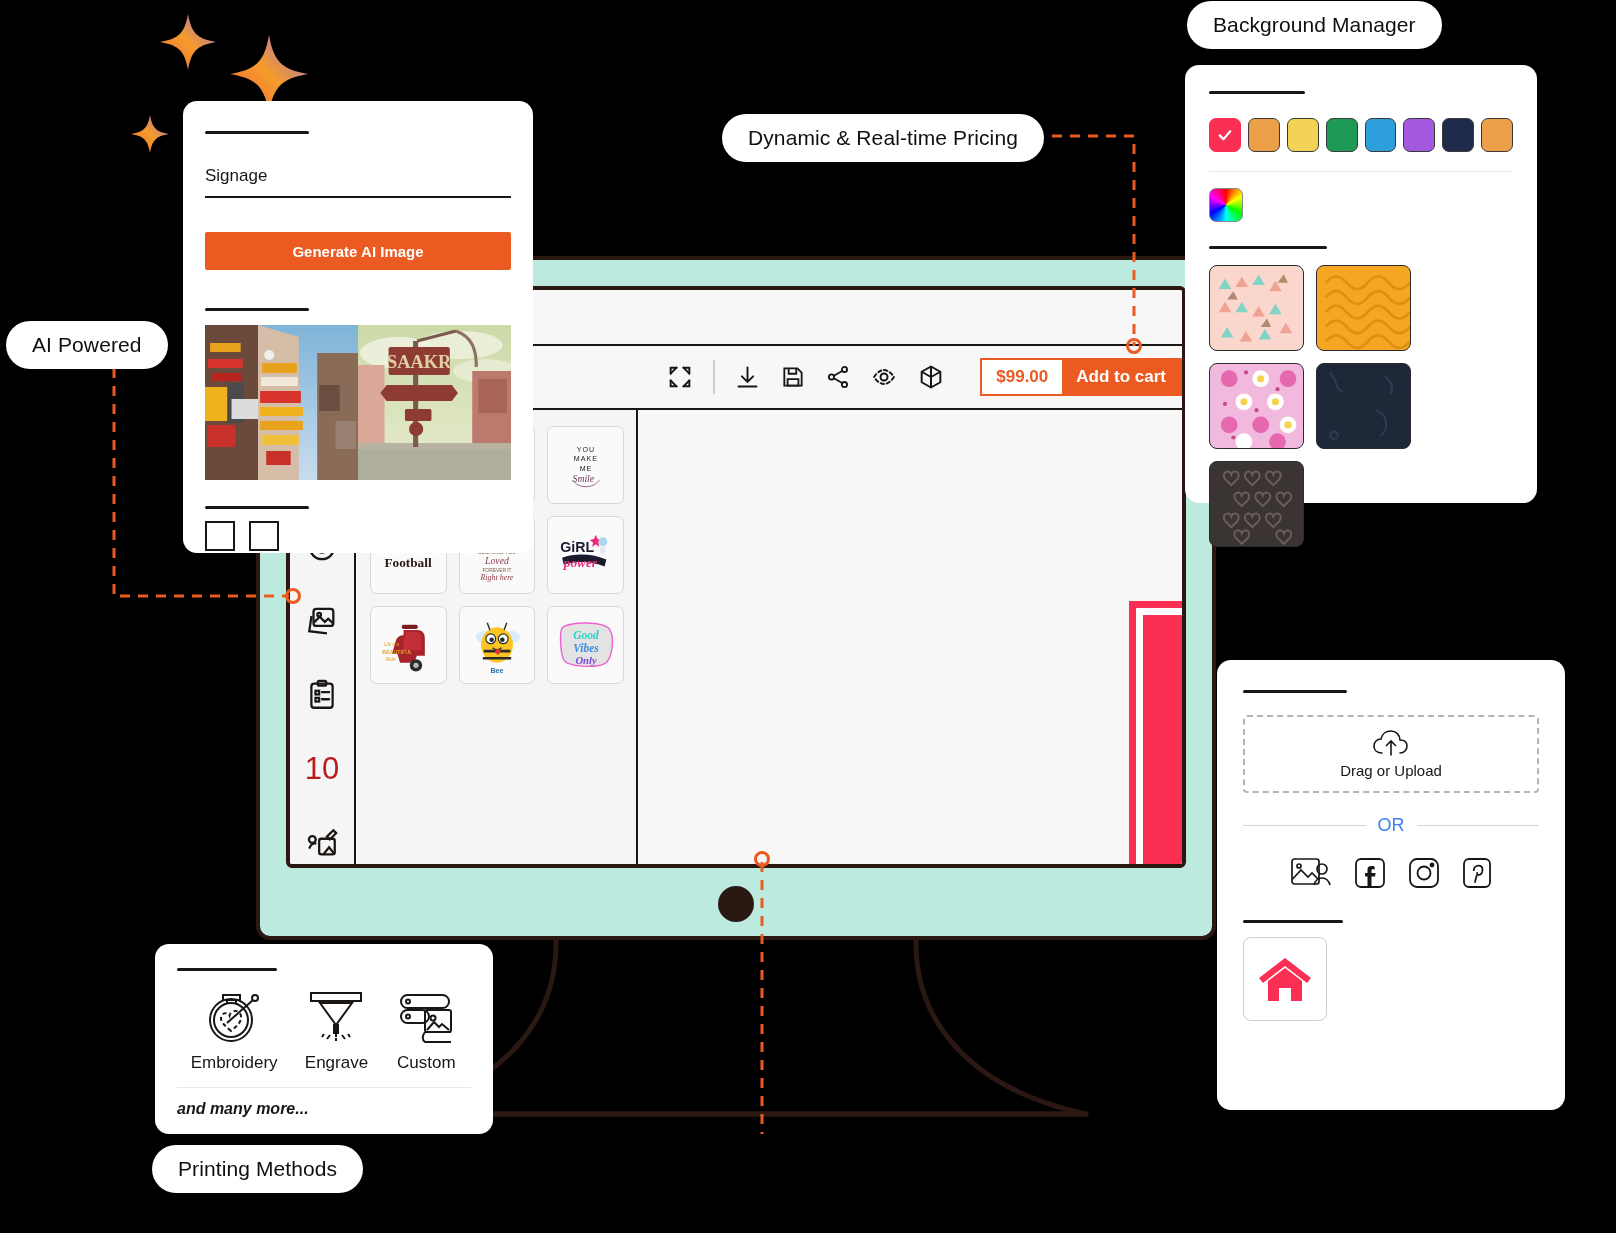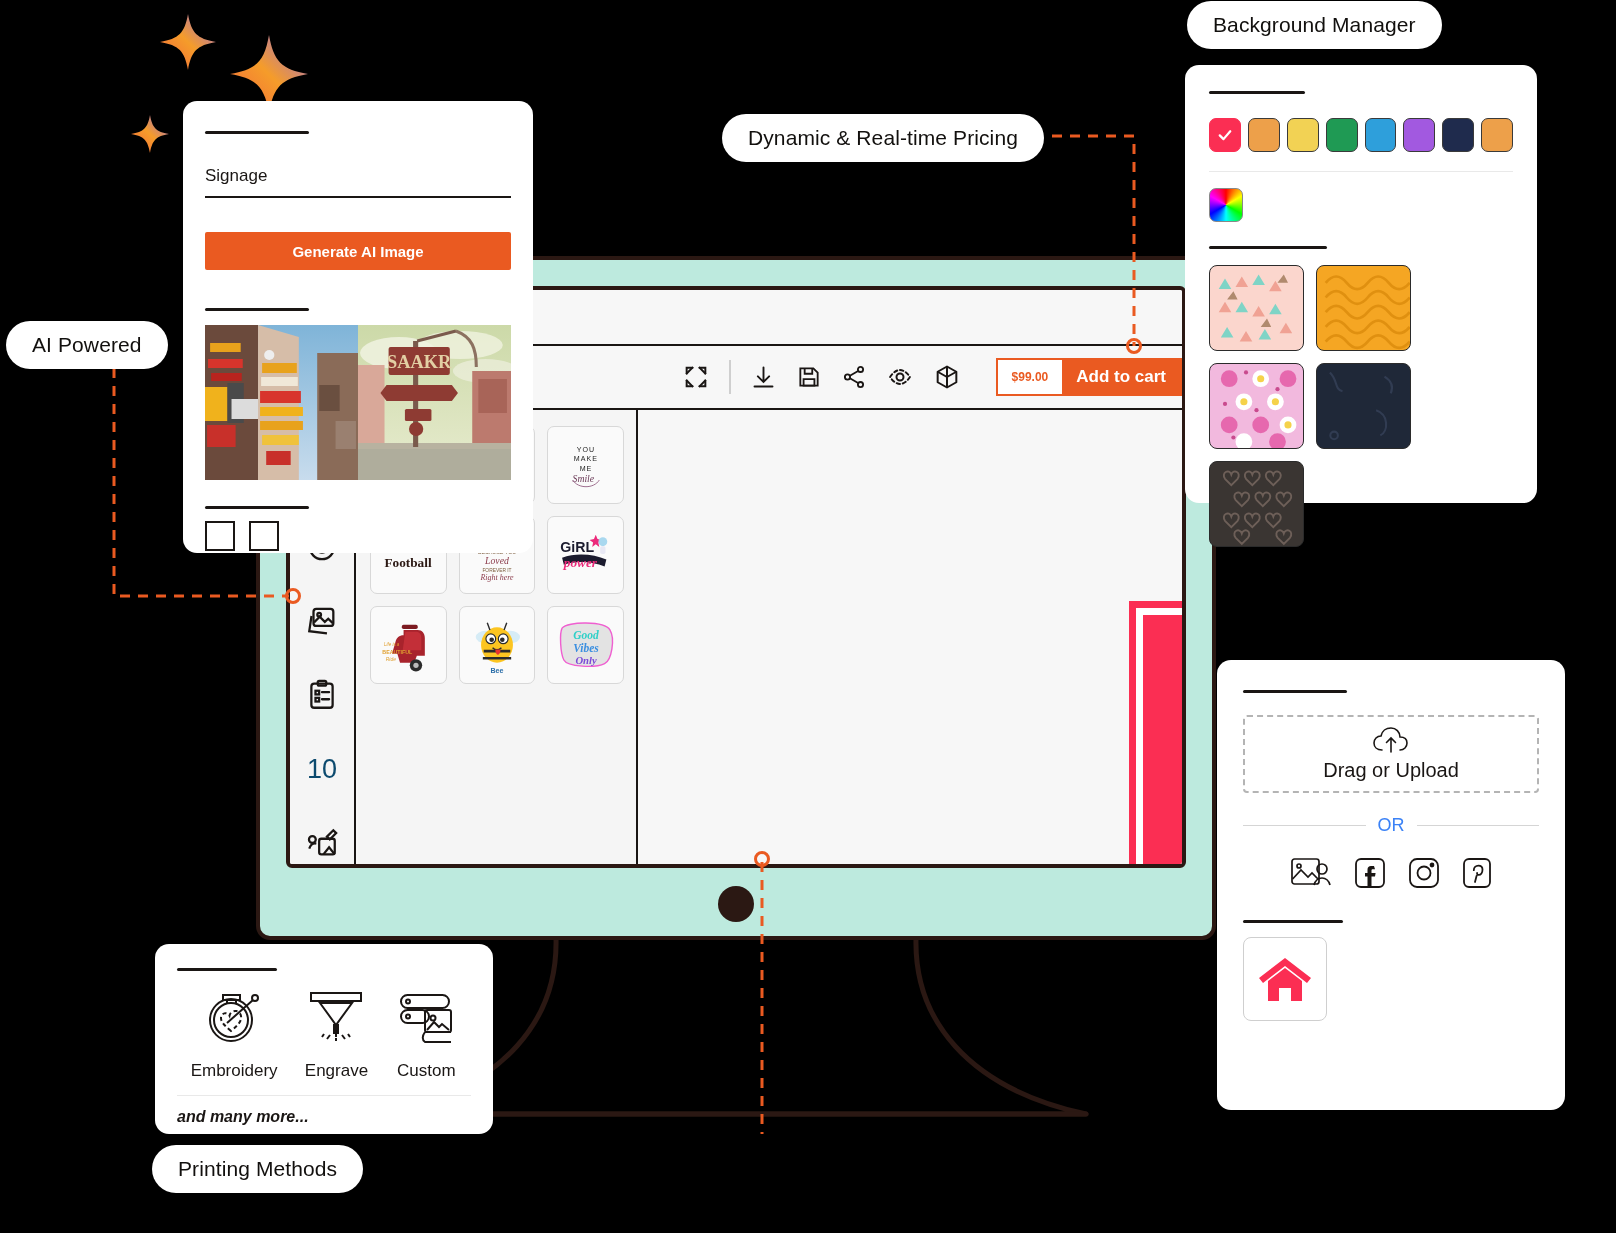--- a/index.html
+++ b/index.html
@@ -65,31 +65,31 @@
   
   .topbar { position: absolute; left: 0; right: 0; top: 0; height: 56px; border-bottom: 2px solid #1a1614; background: #f7f7f7; }
   .toolbar { position: absolute; left: 0; right: 0; top: 56px; height: 64px; border-bottom: 2px solid #1a1614; background: #f7f7f7; display: flex; align-items: center; }
   .tb-box { width: 98px; height: 36px; border: 2px solid #1a1614; background: #fff; }
   .tb-icons { display: flex; align-items: center; gap: 19px; margin-left: auto; }
   .tb-div { width: 2px; height: 34px; background: #cfcfcf; }
   .price-pill {
     display: flex; align-items: stretch; height: 38px;
     border: 2px solid #ea5a21; margin-left: 16px; margin-right: 0;
   }
-  .price-val { background: #fff; color: #ea5a21; font-weight: 700; font-size: 12px;
+  .price-val { background: #fff; color: #ea5a21; font-weight: 700; font-size: 17px;
                display: flex; align-items: center; padding: 0 14px; }
   .price-add { background: #ea5a21; color: #fff; font-weight: 700; font-size: 17px;
                display: flex; align-items: center; padding: 0 14px; }
 
   .railbar { position: absolute; left: 0; top: 120px; bottom: 0; width: 66px; background: #f5f5f5; border-right: 2px solid #1a1614;
              display: flex; flex-direction: column; align-items: center; padding-top: 44px; gap: 36px; }
   .rail-item { position: relative; width: 38px; height: 38px; display: flex; align-items: center; justify-content: center; }
   .ai-badge { position: absolute; right: -10px; top: -8px; width: 26px; height: 26px; border-radius: 50%;
               background: #f79009; color: #fff; font-size: 11px; font-weight: 700; display: flex; align-items: center; justify-content: center; }
-  .rail-num { font-size: 27px; color: #0c4a6e; }
+  .rail-num { font-size: 31px; color: #b91c1c; }
 
   .stickers { position: absolute; left: 68px; top: 120px; bottom: 0; width: 280px; background: #f5f5f5;
               border-right: 2px solid #1a1614; padding: 16px 12px; display: grid;
               grid-template-columns: repeat(3, 1fr); grid-auto-rows: 78px; gap: 12px; align-content: start; }
   .sticker { background: #fafafa; border: 1.5px solid #d8d8d8; border-radius: 7px; display: flex;
              align-items: center; justify-content: center; overflow: hidden; }
   .canvas-area { position: absolute; left: 350px; top: 120px; right: 0; bottom: 0; background: #f7f7f7; }
 
   
   #poster { position: absolute; left: 496px; top: 198px; width: 380px; height: 360px; background: #fb2e53;
@@ -112,30 +112,30 @@
 
   
   #bg-card { left: 1185px; top: 65px; width: 352px; height: 438px; padding: 22px 24px; }
   .sw { width: 34px; height: 34px; border-radius: 7px; border: 1.5px solid #3a3a3a; display:flex; align-items:center; justify-content:center; }
   .pat { width: 95px; height: 86px; border-radius: 8px; border: 1.5px solid #2b2b2b; overflow: hidden; }
 
   
   #up-card { left: 1217px; top: 660px; width: 348px; height: 450px; padding: 24px 26px; }
   .drop { border: 2px dashed #b4b4b4; border-radius: 4px; height: 78px; display: flex;
           flex-direction: column; align-items: center; justify-content: center; gap: 2px; }
-  .drop-txt { font-size: 20px; color: #1a1614; }
+  .drop-txt { font-size: 15px; color: #1a1614; }
   .or-row { display: flex; align-items: center; gap: 12px; }
   .or-line { flex: 1; height: 1px; background: #d5d5d5; }
   .or-txt { font-size: 18px; color: #3b82f6; }
   .home-tile { width: 84px; height: 84px; border: 1.5px solid #cfcfcf; border-radius: 8px;
                display: flex; align-items: center; justify-content: center; background: #fff; }
 
   
   #pm-card { left: 155px; top: 944px; width: 338px; height: 190px; padding: 20px 22px; }
-  .pm-col { display: flex; flex-direction: column; align-items: center; gap: 12px; }
+  .pm-col { display: flex; flex-direction: column; align-items: center; gap: 4px; }
   .pm-lbl { font-size: 17px; color: #1a1614; }
   .pm-more { font-size: 16px; font-style: italic; font-weight: 700; color: #1a1614; }
 </style>
 </head>
 <body>
 
 <div id="stage">
 
   <svg class="spark" style="left:160px;top:14px;width:56px;height:56px" viewBox="0 0 100 100">
     <defs>

